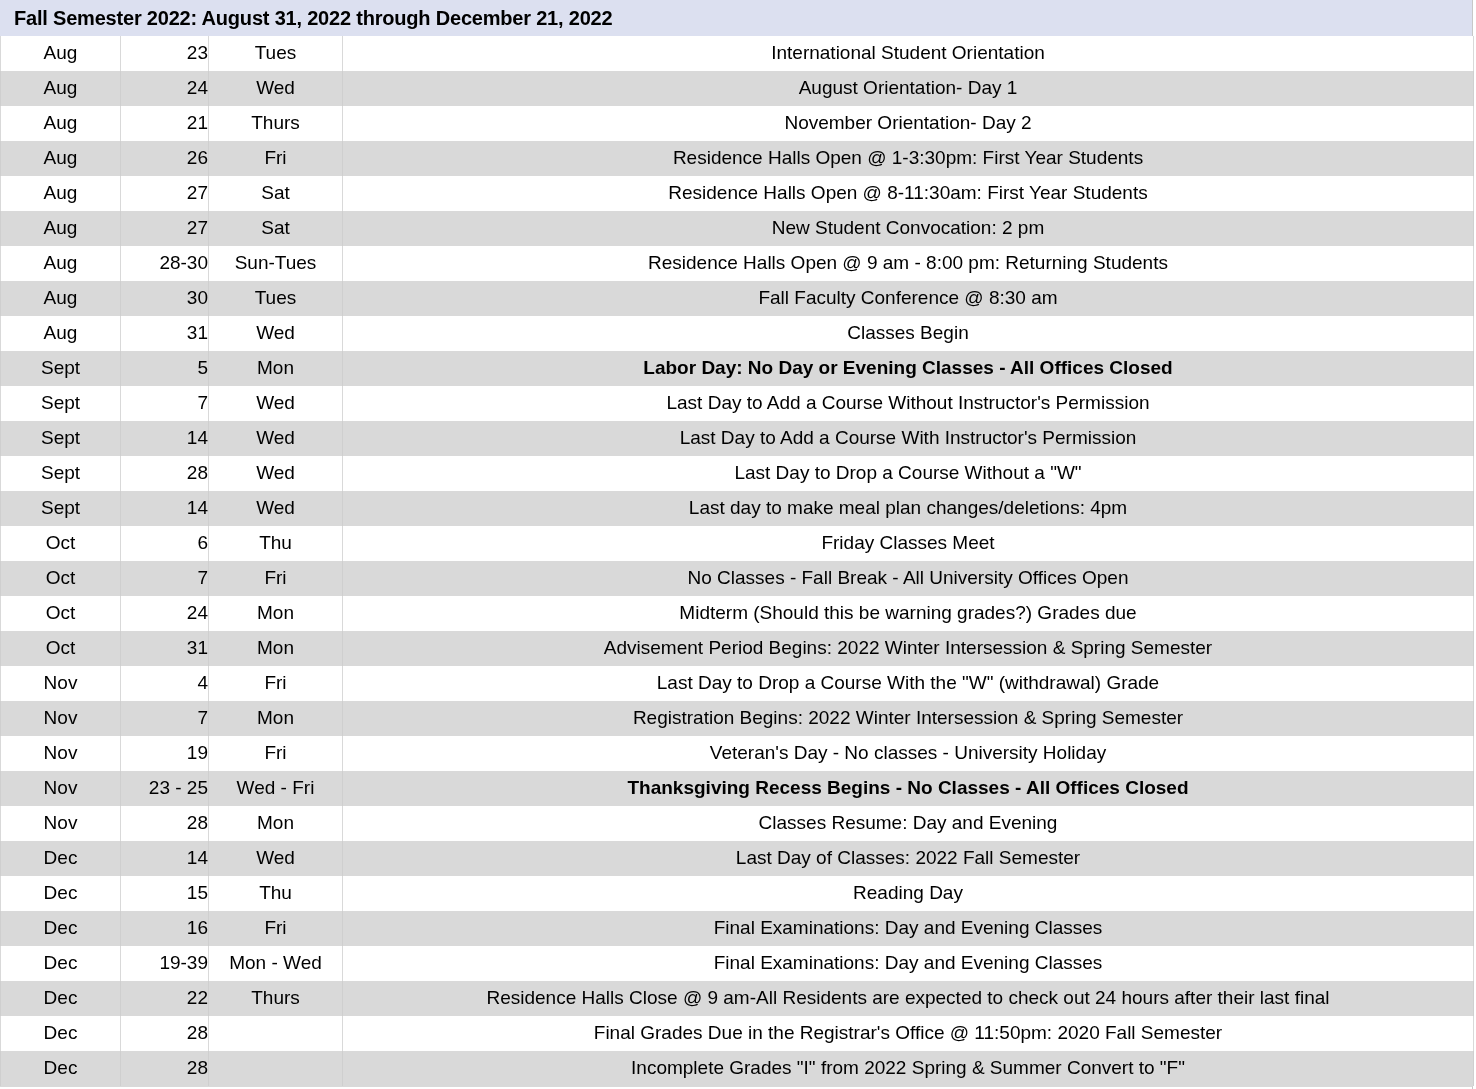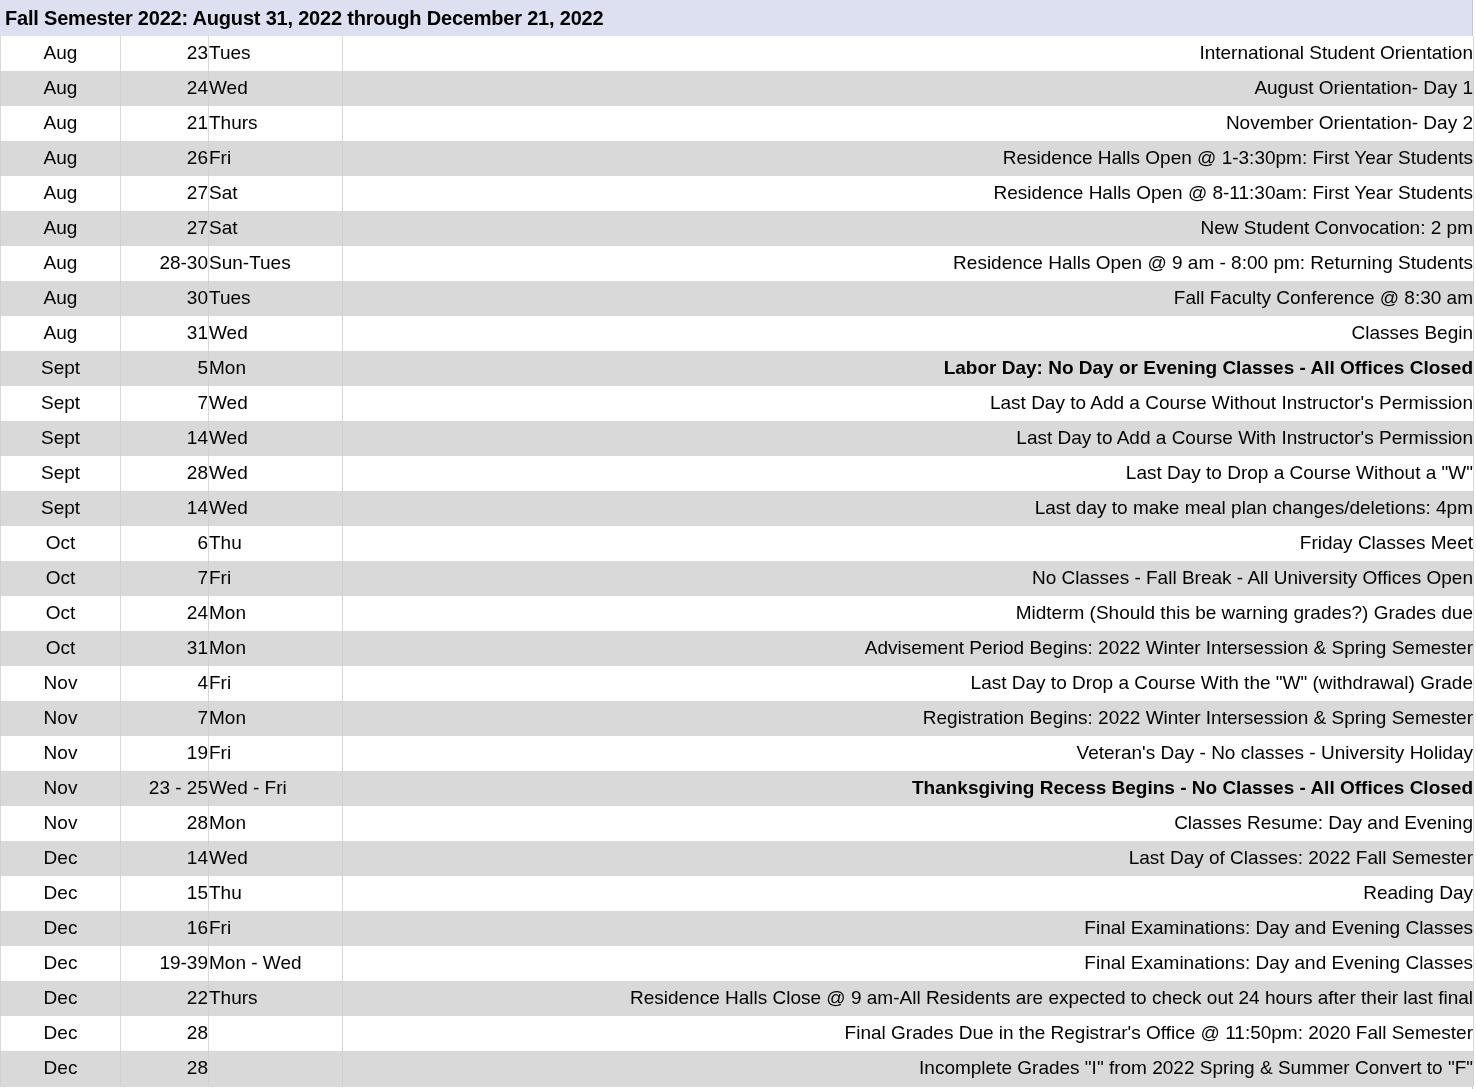--- a/index.html
+++ b/index.html
@@ -27,21 +27,21 @@
   
   .cal-header {
     position: relative;
     box-sizing: border-box;
     width: 1473px;
     height: 36px;
     background: #dce0f0;
     border-right: 1px solid #c8c8c8;
     display: flex;
     align-items: center;
-    padding-left: 5px;
+    padding-left: 14px;
   }
   .cal-header-title {
     font-size: 20px;
     font-weight: bold;
     letter-spacing: -0.2px;
     white-space: nowrap;
     line-height: 1;
   }
 
   
@@ -70,22 +70,22 @@
     border-right: 1px solid #d9d9d9;
     border-left: 1px solid #d9d9d9;
   }
 
   tr.row-white td { background: #ffffff; }
   tr.row-gray  td { background: #d9d9d9; border-right-color: #cfcfcf; border-left-color: #cfcfcf; }
 
   
   td.cell-month { text-align: center; padding-right: 6px; }
   td.cell-date  { text-align: right; padding-right: 8px; }
-  td.cell-day   { text-align: left; padding-left: 2px; }
-  td.cell-desc  { text-align: right;  padding-left: 8px; border-right: none; }
+  td.cell-day   { text-align: center; padding-left: 2px; }
+  td.cell-desc  { text-align: center;  padding-left: 8px; border-right: none; }
 
   td.bold-desc { font-weight: bold; }
 
   
   .bottom-sliver {
     box-sizing: border-box;
     width: 1473px;
     height: 6px;
     background: #ffffff;
     border-right: 1px solid #c8c8c8;

